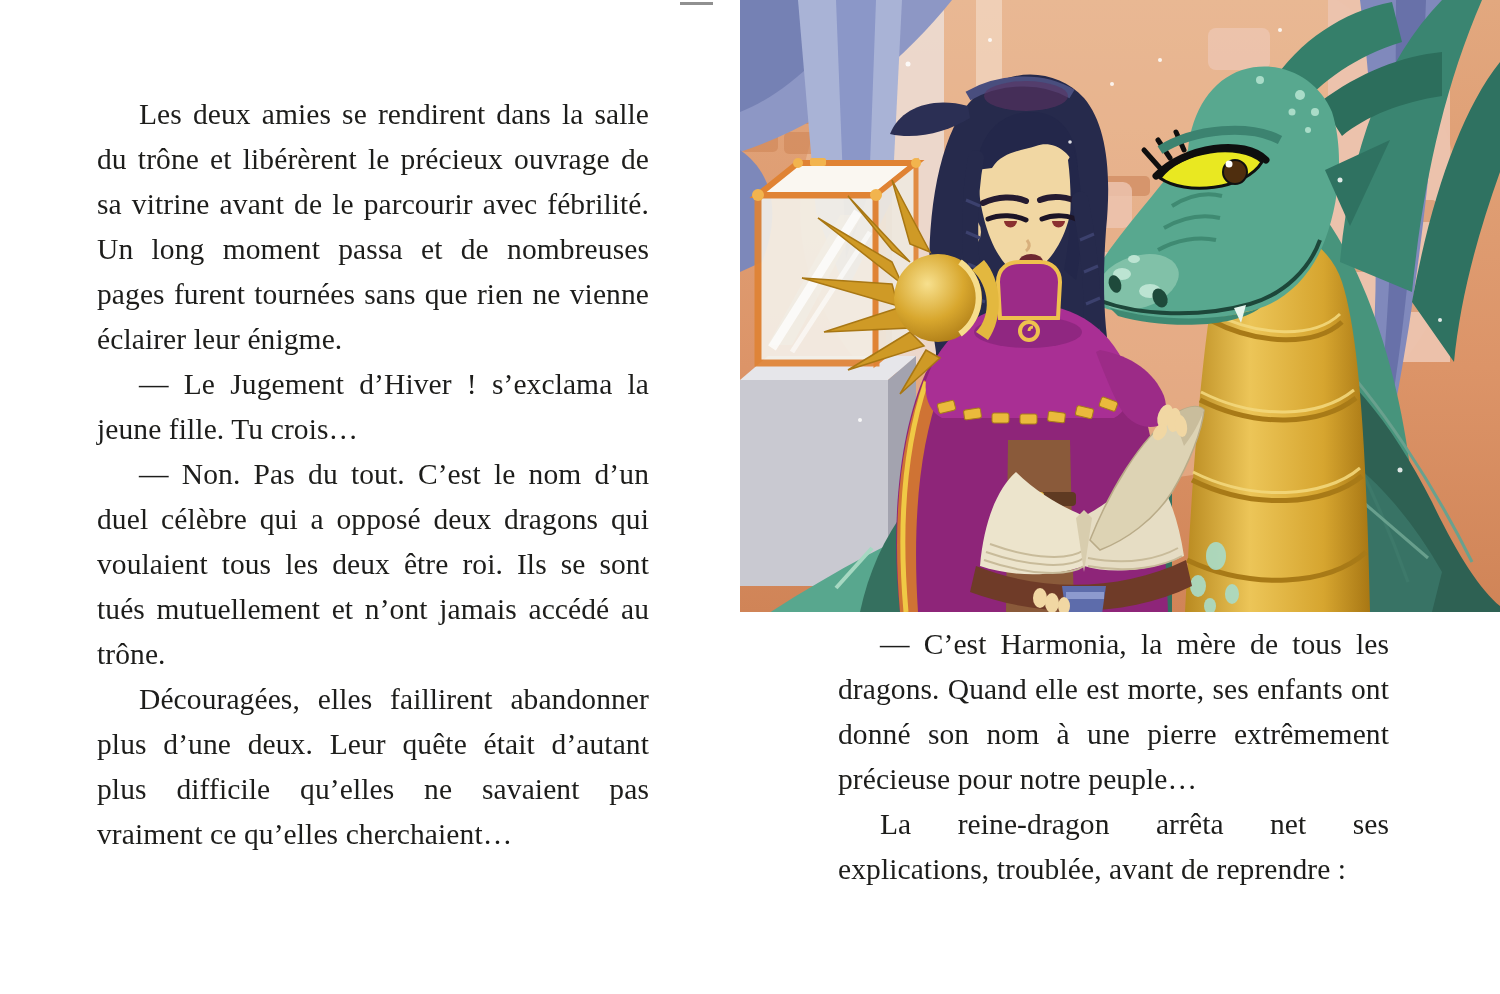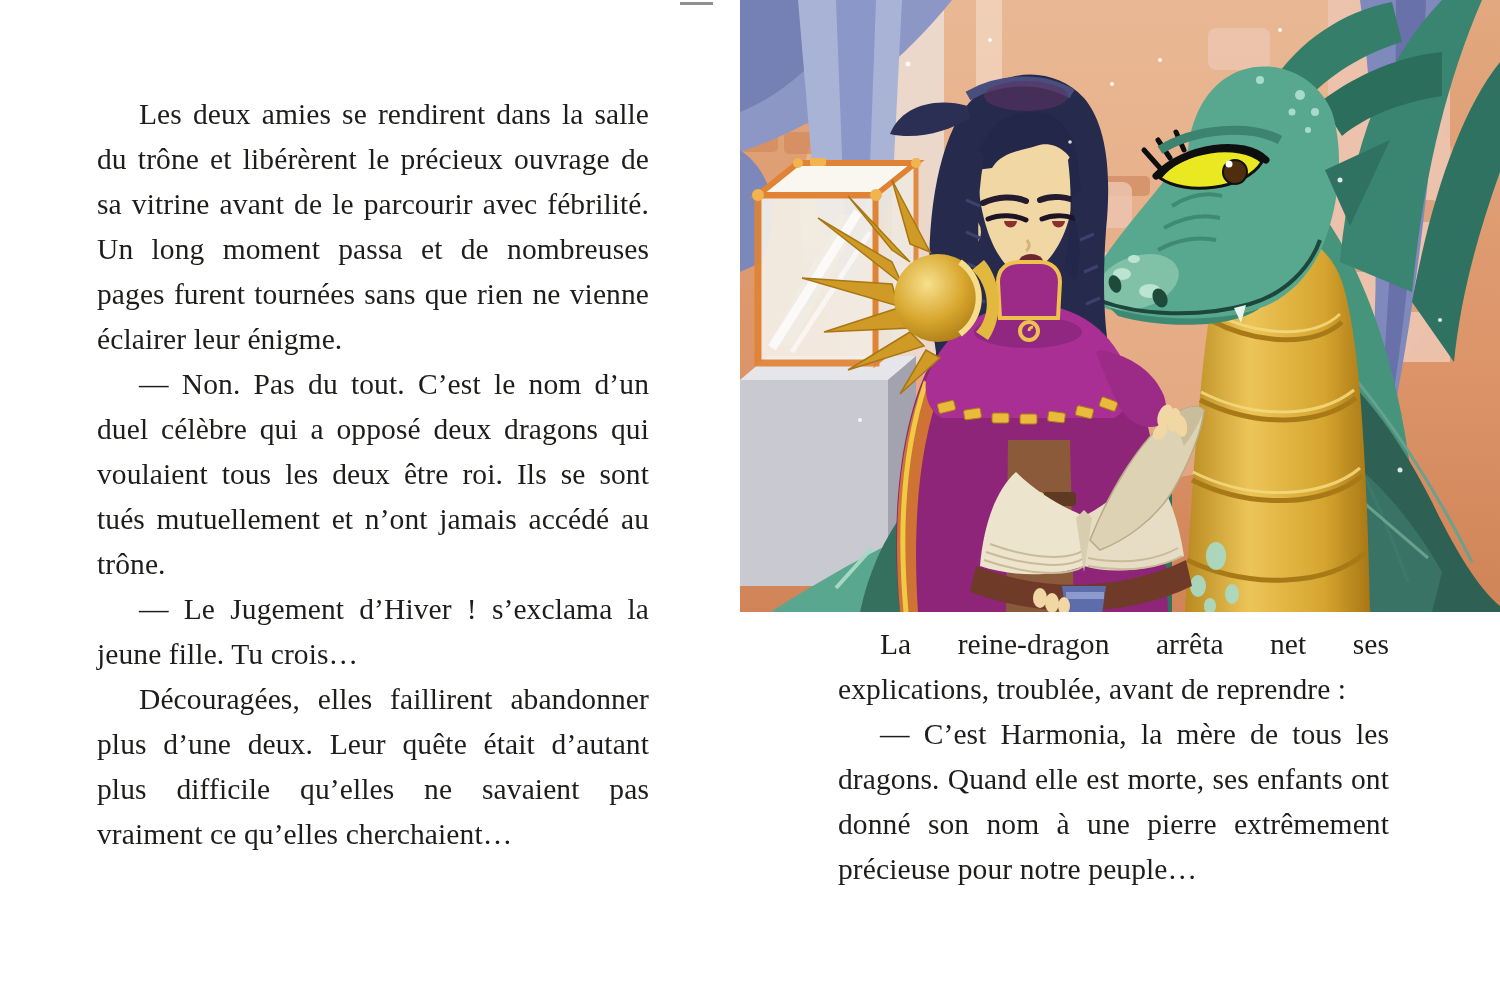--- a/index.html
+++ b/index.html
@@ -29,22 +29,22 @@
 </style>
 </head>
 <body>
 
 <div id="spread">
 
   <div class="fold-mark" id="fold-top"></div>
 
   <div class="text-block" id="left-text">
     <p>Les deux amies se rendirent dans la salle du trône et libérèrent le précieux ouvrage de sa vitrine avant de le parcourir avec fébrilité. Un long moment passa et de nombreuses pages furent tournées sans que rien ne vienne éclairer leur énigme.</p>
+    <p>— Le Jugement d’Hiver ! s’exclama la jeune fille. Tu crois…</p>
     <p>— Non. Pas du tout. C’est le nom d’un duel célèbre qui a opposé deux dragons qui voulaient tous les deux être roi. Ils se sont tués mutuellement et n’ont jamais accédé au trône.</p>
-    <p>— Le Jugement d’Hiver ! s’exclama la jeune fille. Tu crois…</p>
     <p>Découragées, elles faillirent abandonner plus d’une deux. Leur quête était d’autant plus difficile qu’elles ne savaient pas vraiment ce qu’elles cherchaient…</p>
   </div>
   <div class="page-badge" id="badge-left">20</div>
 
   <div id="illustration" role="img" aria-label="Une jeune fille aux cheveux noirs tressés, en cape violette à épaulière dorée à pointes, lit un grand livre ouvert près d’une reine-dragon verte au cou doré, devant un mur de briques avec rideaux bleus et une vitrine vide sur son socle.">
     <svg width="760" height="612" viewBox="0 0 760 612" xmlns="http://www.w3.org/2000/svg">
       <defs>
         <linearGradient id="wall" x1="0" y1="0" x2="0" y2="1">
           <stop offset="0" stop-color="#e2a87f"></stop>
             <stop offset="0.6" stop-color="#dc9468"></stop>
@@ -324,21 +324,21 @@
           <circle cx="540" cy="30" r="2"></circle>
         <circle cx="660" cy="470" r="2.5"></circle>
           <circle cx="120" cy="420" r="2"></circle>
           <circle cx="330" cy="142" r="1.8"></circle>
         <circle cx="420" cy="60" r="2"></circle>
       </g>
     </svg>
   </div>
 
   <div class="text-block" id="right-text">
+    <p>— C’est Harmonia, la mère de tous les dragons. Quand elle est morte, ses enfants ont donné son nom à une pierre extrêmement précieuse pour notre peuple…</p>
     <p>La reine-dragon arrêta net ses explications, troublée, avant de reprendre :</p>
-    <p>— C’est Harmonia, la mère de tous les dragons. Quand elle est morte, ses enfants ont donné son nom à une pierre extrêmement précieuse pour notre peuple…</p>
   </div>
   <div class="page-badge" id="badge-right">30</div>
 
   <div class="fold-mark" id="fold-bottom-1"></div>
   <div class="fold-mark" id="fold-bottom-2"></div>
 
 </div>
 
 </body></html>

